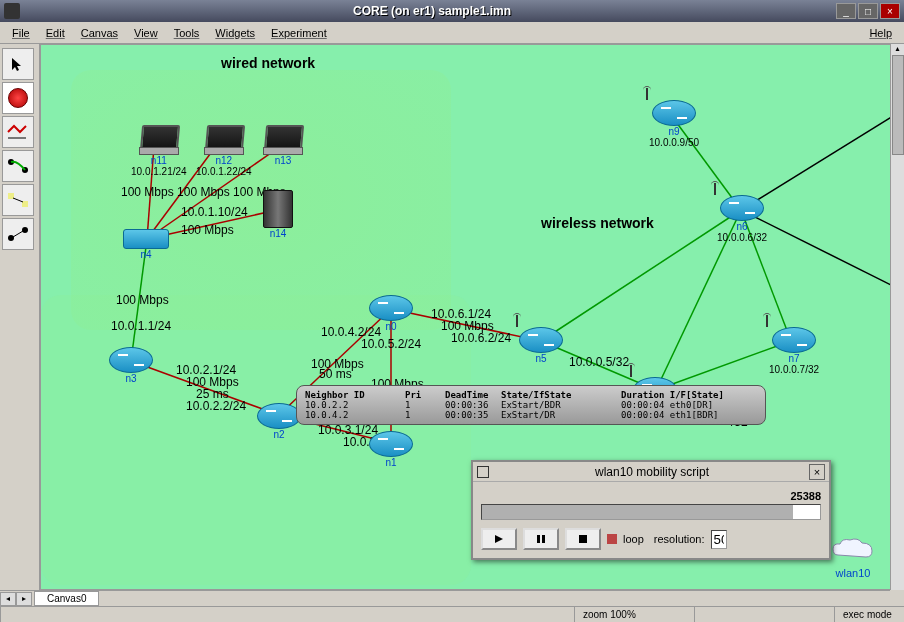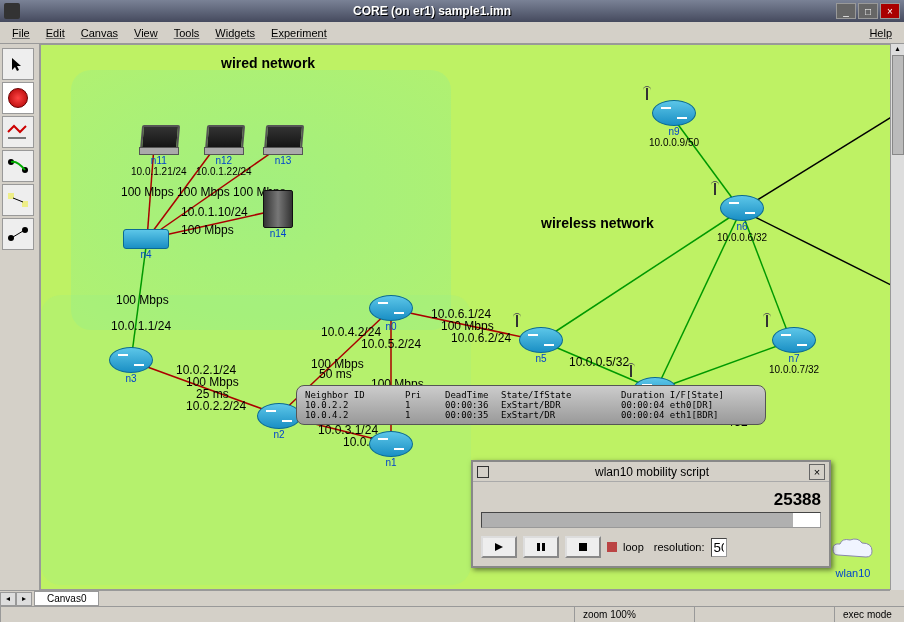--- a/index.html
+++ b/index.html
@@ -9,21 +9,21 @@
 .titlebar .title { flex: 1; text-align: center; font-weight: bold; text-shadow: 1px 1px 0 #000; }
 .titlebar .winbtns { display: flex; gap: 2px; }
 .titlebar .winbtn { width: 20px; height: 16px; background: #666; border: 1px solid #999; color: #fff; display: flex; align-items: center; justify-content: center; font-size: 10px; cursor: pointer; }
 .titlebar .winbtn.close { background: #a00; }
 .menubar { height: 22px; background: #d4d0c8; border-bottom: 1px solid #999; display: flex; align-items: center; padding: 0 4px; }
 .menubar .menuitem { padding: 2px 8px; cursor: pointer; text-decoration: underline; text-decoration-color: #666; }
 .menubar .spacer { flex: 1; }
 .workspace { position: absolute; top: 44px; left: 0; right: 0; bottom: 32px; display: flex; }
 .toolbar { width: 40px; background: #d4d0c8; border-right: 1px solid #999; display: flex; flex-direction: column; gap: 2px; padding: 4px 2px; }
 .toolbtn { width: 32px; height: 32px; border: 1px solid #999; background: #eee; display: flex; align-items: center; justify-content: center; cursor: pointer; position: relative; }
-.canvas-area { flex: 1; background: #bef264; position: relative; overflow: hidden; border: 1px solid #999; }
+.canvas-area { flex: 1; background: #86efac; position: relative; overflow: hidden; border: 1px solid #999; }
 .grid-bg { position: absolute; inset: 0; background-image: radial-gradient(circle, #ccc 0.5px, transparent 0.5px); background-size: 20px 20px; }
 .green-zone1 { position: absolute; left: 30px; top: 25px; width: 380px; height: 260px; background: radial-gradient(ellipse, rgba(144,238,144,0.6), rgba(144,238,144,0.3)); border-radius: 20px; }
 .green-zone2 { position: absolute; left: 0; top: 250px; width: 430px; height: 290px; background: rgba(144,238,144,0.2); border-radius: 20px; }
 .label-big { position: absolute; font-weight: bold; font-size: 14px; }
 svg.links { position: absolute; inset: 0; width: 100%; height: 100%; pointer-events: none; }
 .node { position: absolute; display: flex; flex-direction: column; align-items: center; font-size: 10px; }
 .node .nm { color: #0044cc; }
 .node .sub { color: #000; }
 .router-icon { width: 44px; height: 26px; background: linear-gradient(to bottom, #5cc6e8, #1a8fc4); border-radius: 50%; border: 1px solid #0a6a94; position: relative; }
 .router-icon::before, .router-icon::after { content:''; position: absolute; width: 10px; height: 2px; background: #fff; top: 6px; }
@@ -48,21 +48,21 @@
 .ospf-widget .col4 { width: 120px; }
 .ospf-widget .col5 { flex:1; }
 .mobility-win { position: absolute; left: 430px; top: 415px; width: 360px; background: #d4d0c8; border: 2px solid #888; box-shadow: 2px 2px 5px rgba(0,0,0,0.5); }
 .mobility-win .mw-title { height: 20px; display: flex; align-items: center; padding: 0 4px; border-bottom: 1px solid #aaa; }
 .mw-title .sq { width: 12px; height: 12px; border: 1px solid #333; margin-right: 6px; }
 .mw-title .txt { flex: 1; text-align: center; font-size: 12px; }
 .mw-title .xbtn { width: 16px; height: 16px; border: 1px solid #666; display: flex; align-items: center; justify-content: center; cursor: pointer; }
 .mw-body { padding: 8px; }
 .mw-prog { width: 100%; height: 16px; border: 1px inset #999; background: #fff; position: relative; }
 .mw-prog .fill { height: 100%; background: #b0b0b0; width: 92%; }
-.mw-val { text-align: right; font-size: 17px; font-weight: bold; margin-bottom: 2px; }
+.mw-val { text-align: right; font-size: 11px; font-weight: bold; margin-bottom: 2px; }
 .mw-ctrl { display: flex; align-items: center; gap: 6px; margin-top: 8px; }
 .mw-btn { width: 36px; height: 22px; border: 2px outset #ddd; background: #eee; display: flex; align-items: center; justify-content: center; cursor: pointer; }
 .mw-flag { width: 10px; height: 10px; background: #b44; }
 .mw-input { width: 16px; border: 1px inset #999; padding: 1px 2px; }
 .bottom-tabs { position: absolute; bottom: 16px; left: 0; right: 14px; height: 16px; background: #d4d0c8; display: flex; align-items: center; border-top: 1px solid #999; }
 .bottom-tabs .arrow { width: 16px; height: 14px; border: 1px solid #999; background: #ddd; display:flex;align-items:center;justify-content:center;font-size:8px; }
 .bottom-tabs .tab { padding: 1px 12px; border: 1px solid #999; background: #fff; margin-left: 2px; font-size: 10px; }
 .statusbar { position: absolute; bottom: 0; left: 0; right: 0; height: 16px; background: #d4d0c8; border-top: 1px solid #999; display: flex; font-size: 10px; }
 .statusbar .cell { border-left: 1px solid #999; padding: 1px 8px; display: flex; align-items: center; }
 .statusbar .flex { flex: 1; }
@@ -255,21 +255,21 @@
       </div>
 
     <div class="cloud" style="left:787px;top:490px">
       <svg>
           <path d="M10 20 Q5 20 5 14 Q5 8 12 9 Q14 3 22 5 Q30 2 34 8 Q44 8 44 16 Q44 22 38 22 Z" fill="#f0f4ff" stroke="#88a"></path>
         </svg>
       <div style="color:#0044cc;text-align:center">wlan10</div>
     </div>
 
     <div class="ospf-widget">
-      <div class="row" style="font-weight:normal">
+      <div class="row" style="font-weight:bold">
         <div class="col1">Neighbor ID</div>
         <div class="col2">Pri</div>
         <div class="col3">DeadTime</div>
         <div class="col4">State/IfState</div>
         <div class="col5">Duration I/F[State]</div>
       </div>
       <div class="row">
         <div class="col1">10.0.2.2</div>
           <div class="col2">1</div>
           <div class="col3">00:00:36</div>

